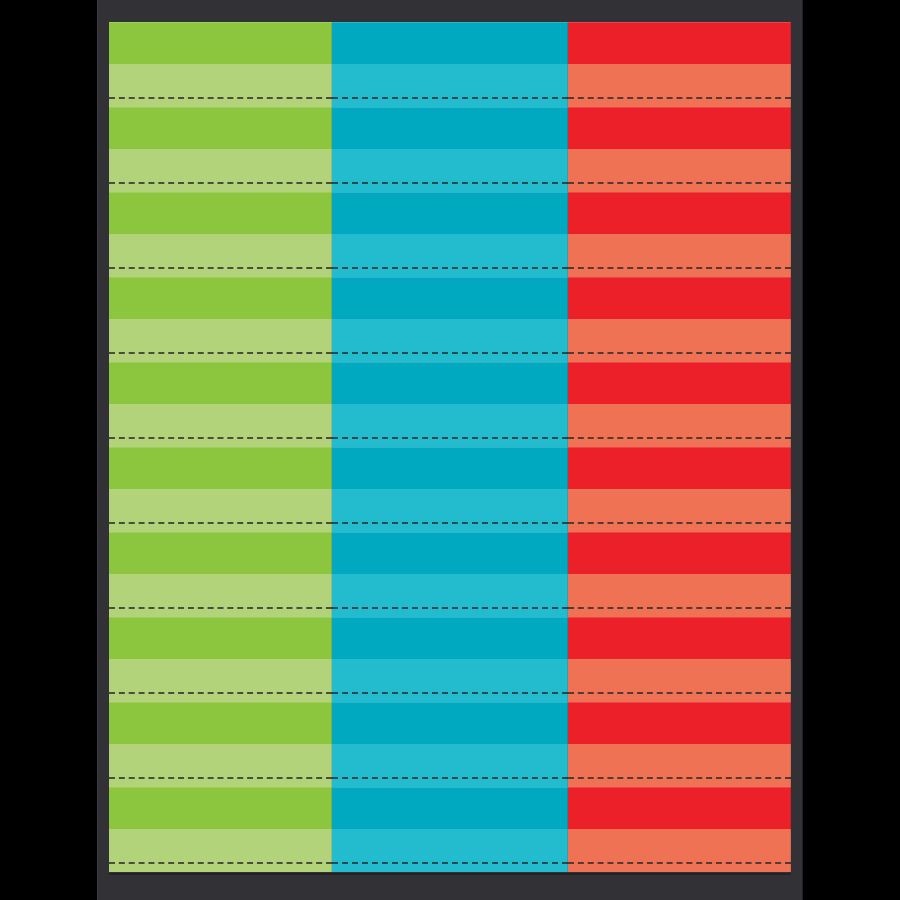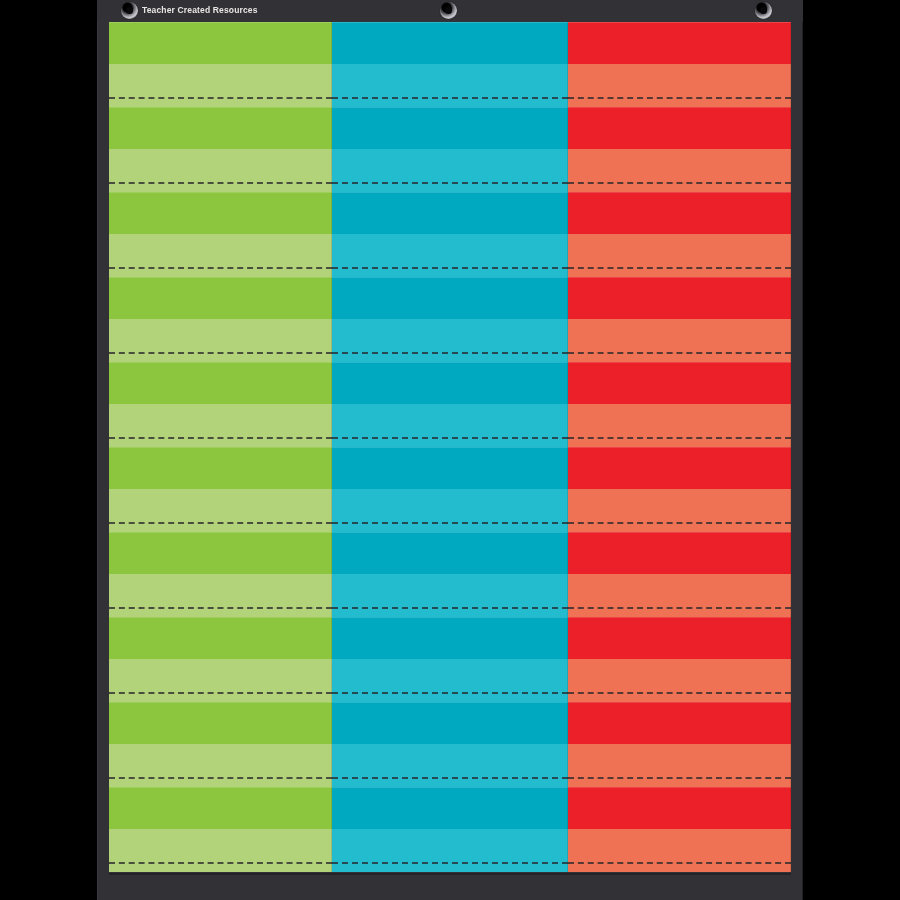--- a/index.html
+++ b/index.html
@@ -236,20 +236,14 @@
         <div class="band dark" style="background: rgb(236, 32, 40);"></div>
         <div class="band light" style="background: rgb(240, 114, 84);"></div>
         <div class="band dark" style="background: rgb(236, 32, 40);"></div>
         <div class="band light" style="background: rgb(240, 114, 84);"></div>
         <div class="band dark" style="background: rgb(236, 32, 40);"></div>
         <div class="band light" style="background: rgb(240, 114, 84);"></div>
         <div class="col-seam" style="right: 0px;"></div>
       </div>
   </div>
 
-  <div id="header">
-    <div class="grommet" id="grommet-left"></div>
-    <div class="grommet" id="grommet-center"></div>
-    <div class="grommet" id="grommet-right"></div>
-    <div id="brand">Teacher Created Resources</div>
-  </div>
 
 </div>
 
 </body></html>

